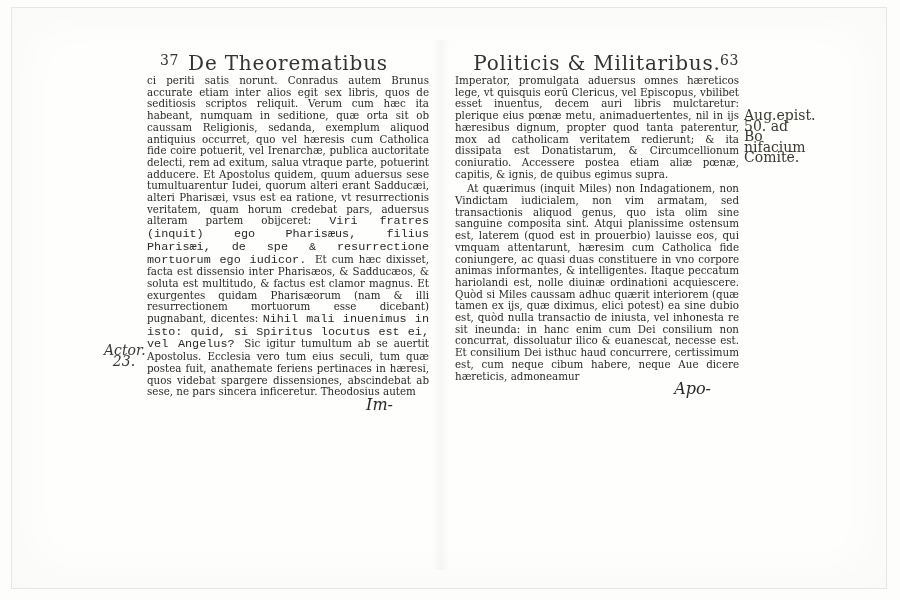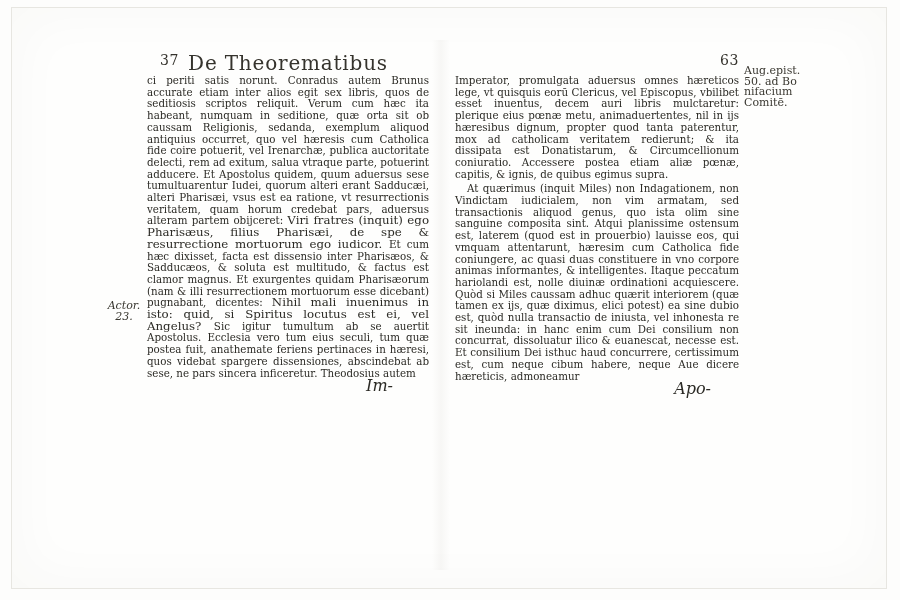--- a/index.html
+++ b/index.html
@@ -55,37 +55,38 @@
     line-height: 11.7px;
     text-align: justify;
     color: #2b2a25;
   }
   #col-left  { left: 147px; }
   #col-right { left: 455px; width: 284px; }
 
   .para { margin: 0; }
   .para.indent { text-indent: 12px; margin-top: 3px; }
   .seg-italic { }
-  .seg-roman  { font-style: normal; font-size: 11.8px; }
+  .seg-roman  { font-style: normal; font-size: 11.8px; font-family: Liberation Mono, monospace; }
 
   .catchword {
     text-align: right;
     font-style: italic;
     font-size: 16px;
     margin-top: 1px;
   }
   #catchword-left  { padding-right: 36px; }
   #catchword-right { padding-right: 28px; font-style: italic; }
 
   .margin-note {
     position: absolute;
-    font-size: 11px;
+    font-size: 14px;
     line-height: 10.5px;
     color: #3a3831;
     width: 54px;
+    margin-top: 44px;
   }
   #margin-note-left {
     left: 104px; top: 301px;
     font-style: italic;
     text-align: center;
     width: 40px;
   }
   #margin-note-right {
     left: 744px; top: 66px;
     font-style: normal;
@@ -95,20 +96,21 @@
 </head>
 <body>
 
 <div class="canvas">
 
   <div class="scan-frame"></div>
   <div class="gutter-shade"></div>
 
   <span class="header-num" id="hdr-num-left">37</span>
   <span class="header-title" id="hdr-title-left">De Theorematibus</span>
+  <span class="header-title" id="hdr-title-right">Politicis &amp; Militaribus.</span>
   <span class="header-num" id="hdr-num-right">63</span>
 
   <div class="margin-note" id="margin-note-left">Actor. 23.</div>
 
   <div class="margin-note" id="margin-note-right">
     <div>Aug.epist.</div>
     <div>50. ad Bo</div>
     <div>nifacium</div>
     <div>Comitē.</div>
   </div>

